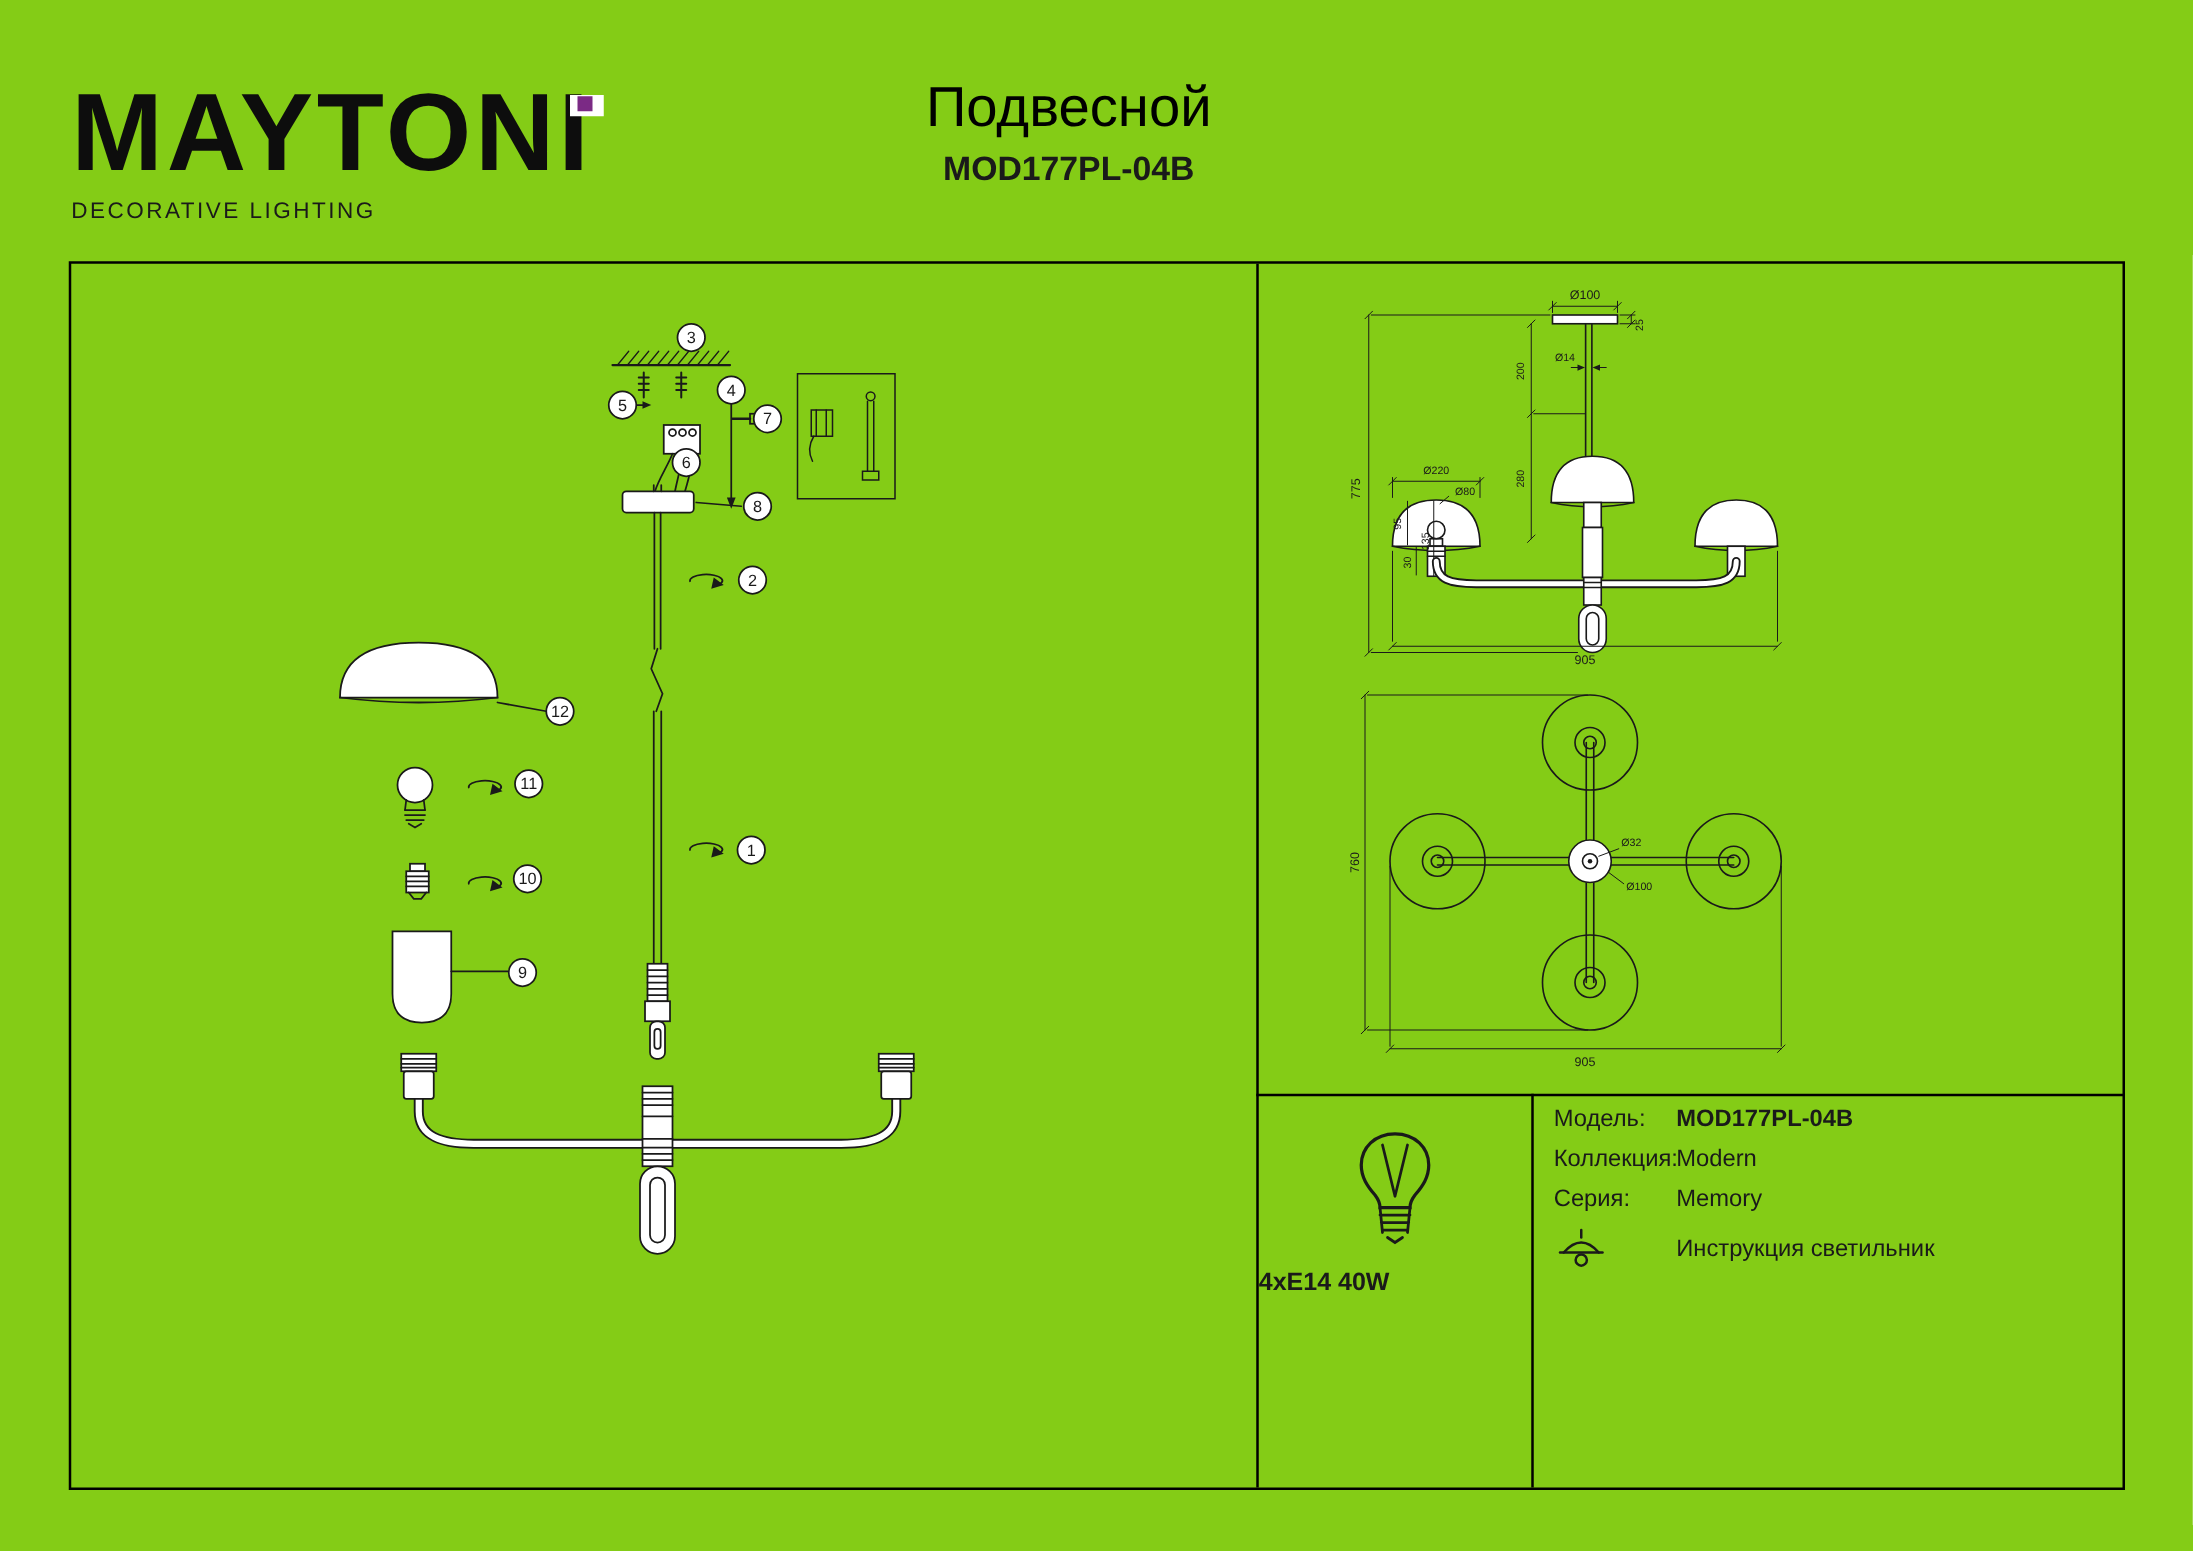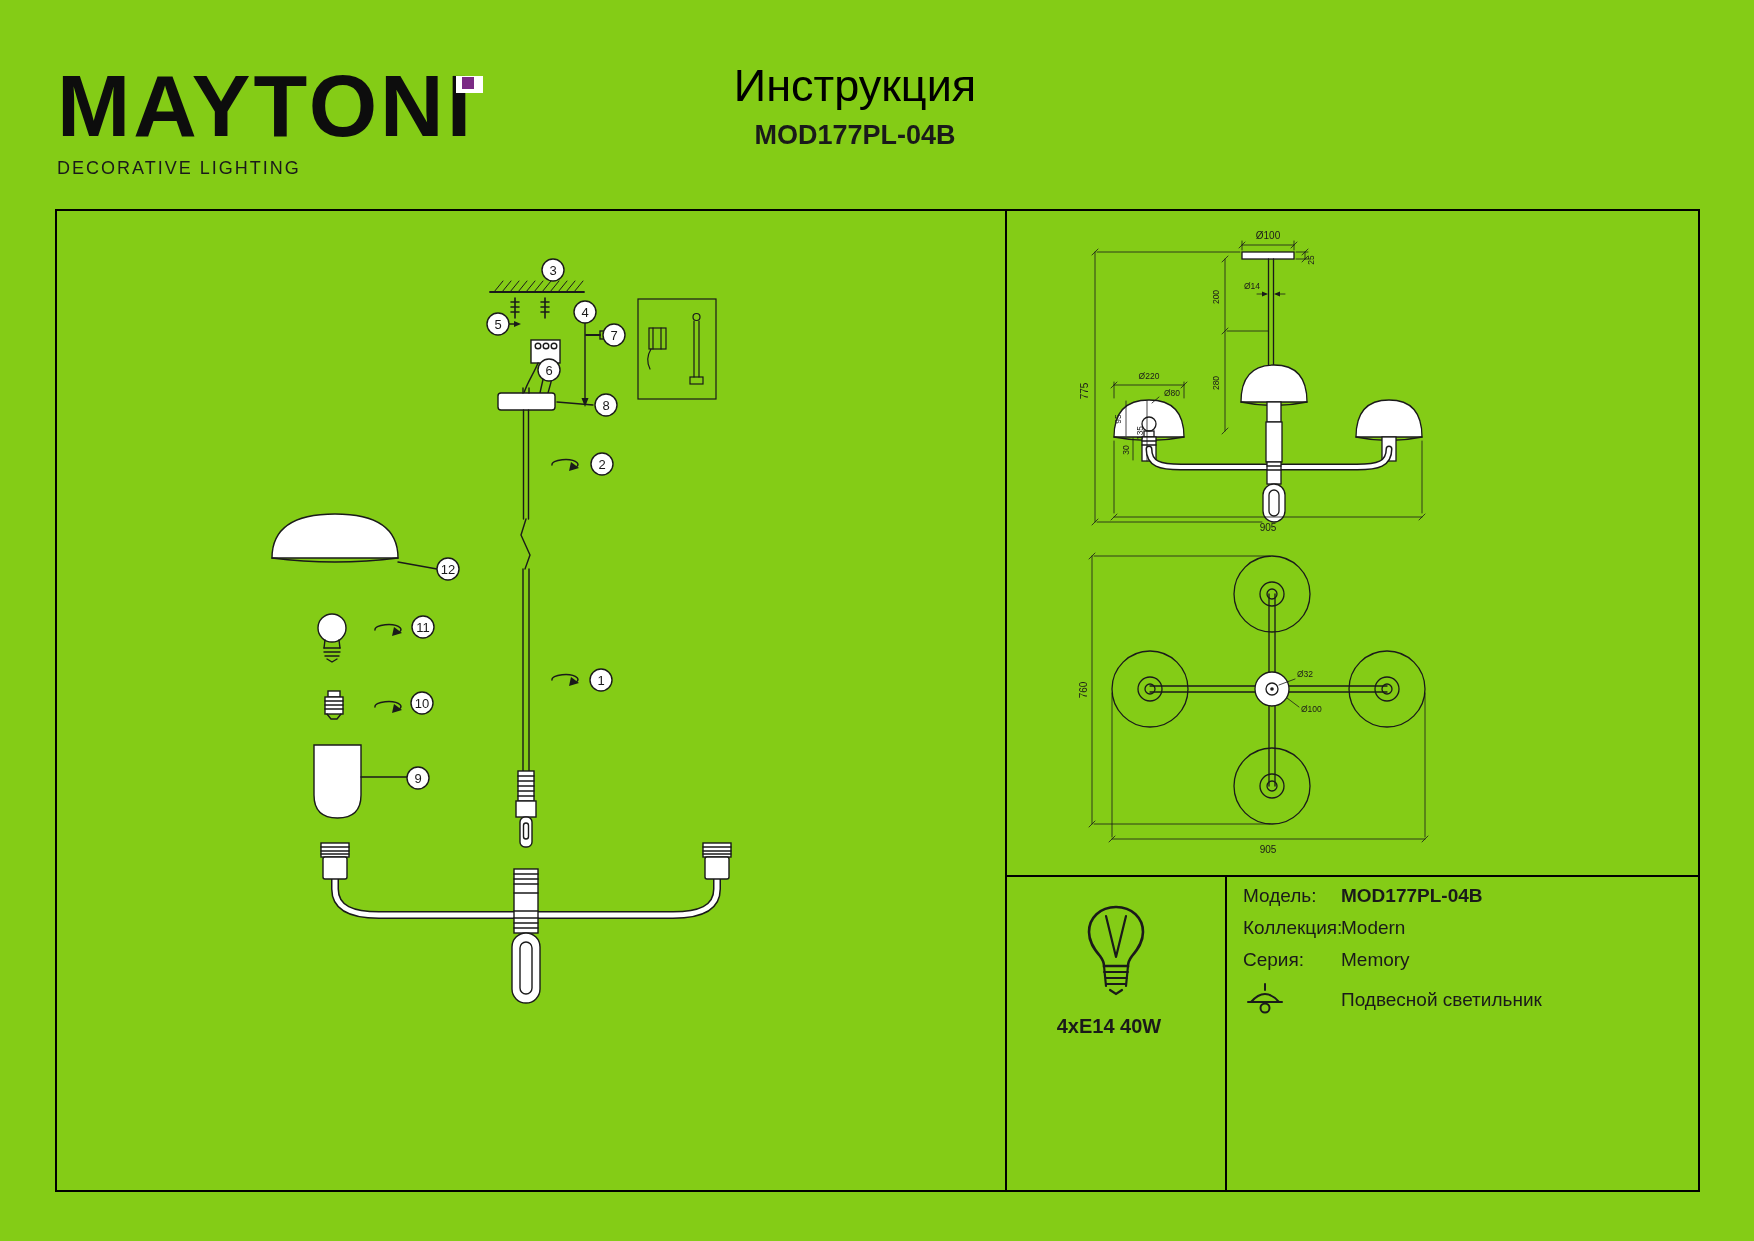--- a/index.html
+++ b/index.html
@@ -24,21 +24,21 @@
   .frame { left:55px; top:209px; width:1645px; height:983px; border:2px solid #000; }
   .divider { background:#000; }
 
   svg text { font-family:"Liberation Sans", sans-serif; fill:#1a1a1a; }
   .callout circle { fill:#fff; stroke:#1a1a1a; stroke-width:1.4; }
   .callout text { font-size:13px; }
   .dim { font-size:10px; }
   .dim-sm { font-size:8.5px; }
 
   
-  .lamp-label { left:950px; top:804px; width:204px; text-align:center;
+  .lamp-label { left:950px; top:804px; width:204px; text-align:left;
                 font-size:20px; font-weight:bold; }
   .spec { left:1186px; top:674px; width:452px; }
   .spec-row { display:flex; align-items:flex-start; margin-bottom:10px;
               font-size:19px; line-height:22px; }
   .spec-label { width:98px; flex:none; }
   .bold { font-weight:bold; }
   .type-icon-cell { width:98px; flex:none; padding-left:2px; }
   .type-text { padding-top:8px; }
 </style>
 </head>
@@ -49,21 +49,21 @@
   <div class="abs brand">
     <div class="brand-word">
       <span>MAYTONI</span>
       <span class="brand-cover"></span>
       <span class="brand-dot"></span>
     </div>
     <div class="brand-sub">DECORATIVE LIGHTING</div>
   </div>
 
   <div class="abs title-wrap">
-    <div class="doc-title">Инструкция</div>
+    <div class="doc-title">Подвесной</div>
     <div class="doc-model">MOD177PL-04B</div>
   </div>
 
   <div class="abs frame">
 
     <svg class="abs" style="left:0;top:0" width="950" height="979" viewBox="0 0 950 979">
       <g stroke="#1a1a1a" fill="none" stroke-width="1.4" stroke-linecap="round">
 
         <g>
           <line x1="433" y1="81" x2="527" y2="81" stroke-width="1.8"></line>
@@ -367,18 +367,18 @@
         <span class="type-icon-cell">
           <svg width="40" height="40" viewBox="0 0 40 40">
             <g stroke="#1a1a1a" fill="none" stroke-width="2" stroke-linecap="round">
               <path d="M20 3 V9"></path>
               <path d="M6 21 Q20 5 34 21"></path>
               <path d="M3 21 H37"></path>
               <circle cx="20" cy="27" r="4.5"></circle>
             </g>
           </svg>
         </span>
-        <span class="type-text">Подвесной светильник</span>
+        <span class="type-text">Инструкция светильник</span>
       </div>
     </div>
 
   </div>
 </div>
 
 </body></html>

